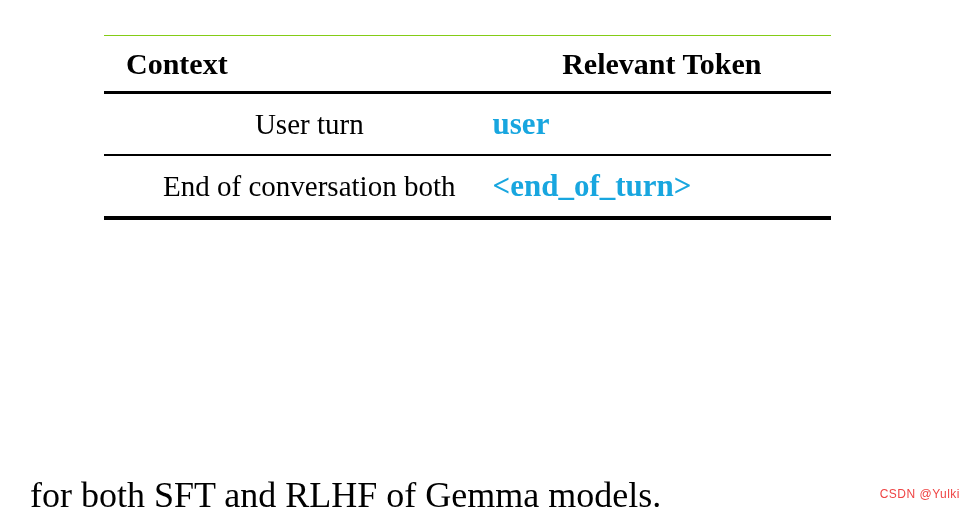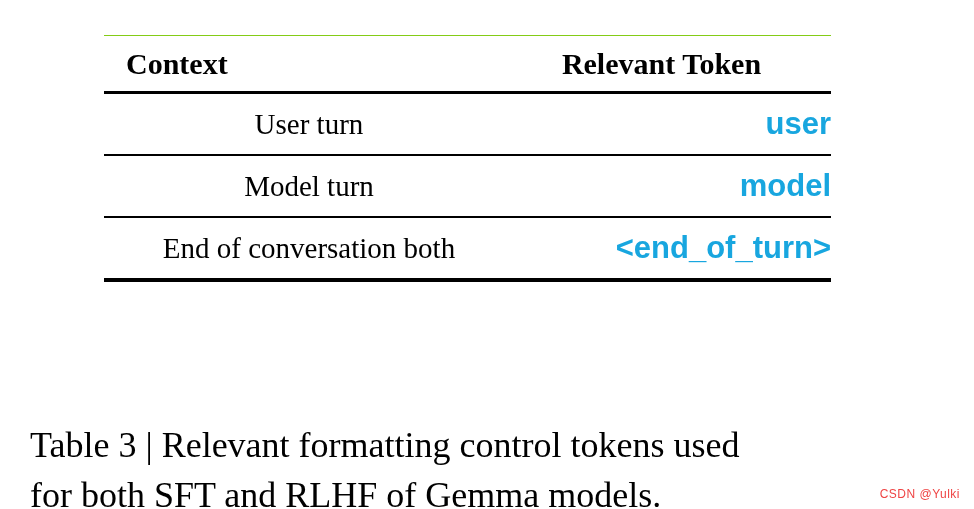--- a/index.html
+++ b/index.html
@@ -49,24 +49,24 @@
   .tokens-table tr:last-child td {
     border-bottom: none;
   }
   .tokens-table td.cell-context {
     font-family: "Liberation Serif", serif;
     font-size: 29px;
     text-align: center;
     padding-left: 22px;
   }
   .tokens-table td.cell-token {
-    font-family: Liberation Sans, sans-serif;
+    font-family: Liberation Serif, serif;
     font-size: 31px;
     font-weight: bold;
-    text-align: right;
+    text-align: left;
     color: #18a6df;
   }
   .caption {
     position: absolute;
     left: 30px;
     top: 384px;
     width: 910px;
     font-family: "Liberation Serif", serif;
     font-size: 36px;
     line-height: 50px;
@@ -91,25 +91,21 @@
       <th class="col-context">Context</th>
       <th class="col-token">Relevant Token</th>
     </tr>
   </thead>
   <tbody>
     <tr>
       <td class="cell-context">User turn</td>
       <td class="cell-token">user</td>
     </tr>
     <tr>
-      <td class="cell-context">Model turn</td>
-      <td class="cell-token">model</td>
-    </tr>
-    <tr>
       <td class="cell-context">End of conversation both</td>
       <td class="cell-token">&lt;end_of_turn&gt;</td>
     </tr>
   </tbody>
 </table>
 
-<p class="caption"><span>Table 3 | Relevant formatting control tokens used</span><br><span>for both SFT and RLHF of Gemma models.</span></p>
+<p class="caption"><br><span>for both SFT and RLHF of Gemma models.</span></p>
 
 <div class="watermark">CSDN @Yulki</div>
 
 </body></html>

